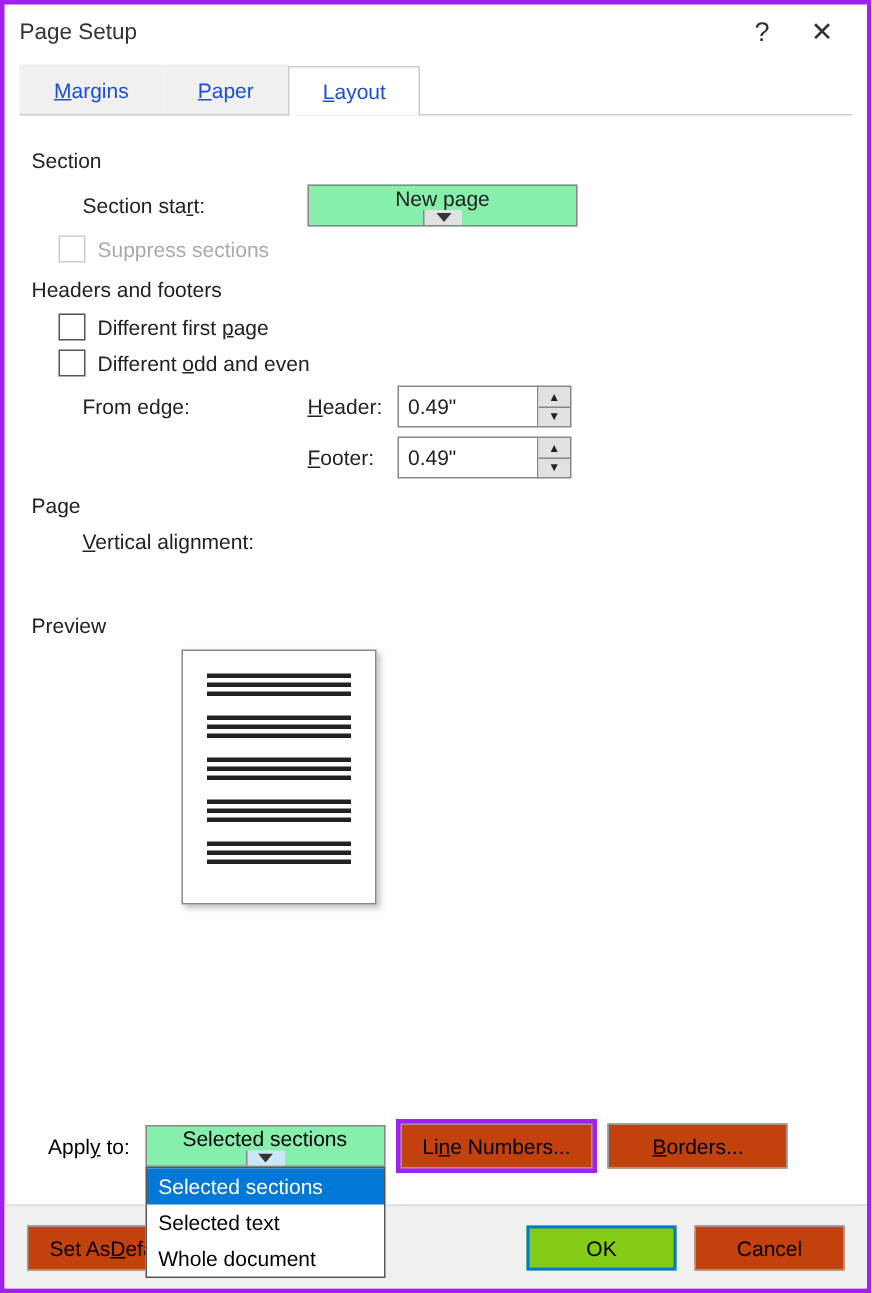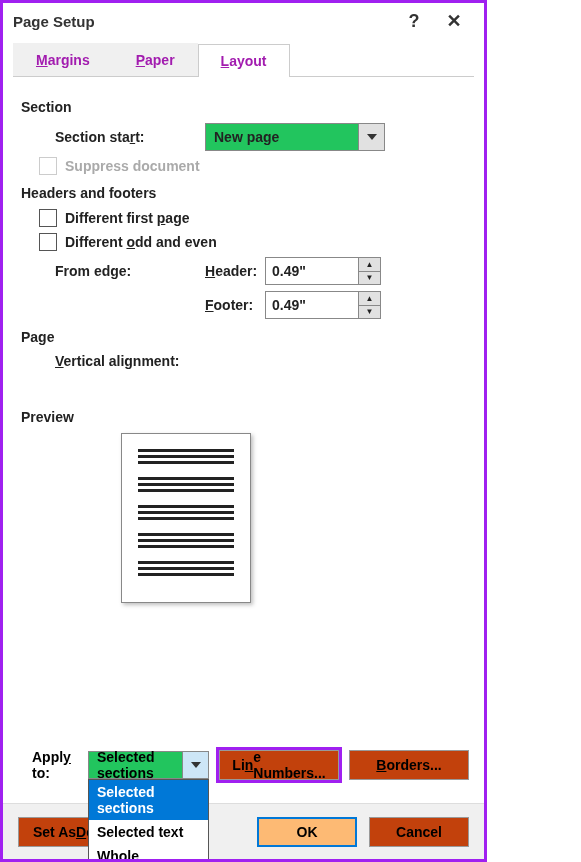--- a/index.html
+++ b/index.html
@@ -1,42 +1,41 @@
 <!DOCTYPE html>
 <html><head>
 <meta charset="utf-8">
 <style>
   * { box-sizing: border-box; font-family: "Segoe UI", Arial, sans-serif; }
   body { margin: 0; background: #fff; }
   .window {
-    width: 487px; height: 862px;
+    width: 581px; height: 862px;
     border: 3px solid #a020f0;
     background: #fff;
     position: relative;
     overflow: hidden;
-    font-weight: bold;
   }
   .titlebar {
     height: 36px;
     display: flex; align-items: center;
     padding: 0 10px;
     font-size: 15px;
     color: #333;
   }
   .titlebar .title { flex: 1; }
   .titlebar .ctrl { width: 40px; text-align: center; font-size: 18px; color: #333; cursor: default; }
   .tabs {
     display: flex;
     margin: 4px 10px 0 10px;
     border-bottom: 1px solid #ccc;
   }
   .tab {
     padding: 8px 22px;
     font-size: 14px;
-    color: #a21caf;
+    color: #1d4ed8;
     border: 1px solid transparent;
     border-bottom: none;
     background: #f0f0f0;
     margin-right: 0;
     cursor: default;
   }
   .tab.active {
     background: #fff;
     border-color: #ccc;
     position: relative;
@@ -45,21 +44,22 @@
   .content { padding: 12px 18px 0 18px; font-size: 14px; color: #222; }
   .section-title { margin: 10px 0 8px 0; }
   .row { display: flex; align-items: center; margin: 6px 0 6px 34px; }
   .row .lbl { width: 150px; }
   .row .lbl2 { width: 60px; text-align: left; }
   .underline { text-decoration: underline; }
   .combo {
     display: flex; align-items: center;
     border: 1px solid #888;
     height: 28px;
-    background: #22c55e;
+    background: #86efac;
+    flex-direction: column;
   }
   .combo .val { flex: 1; padding: 0 8px; font-size: 14px; }
   .combo .btn {
     width: 26px; height: 26px;
     background: #e1e1e1;
     border-left: 1px solid #888;
     display: flex; align-items: center; justify-content: center;
   }
   .combo.w180 { width: 180px; }
   .spinner {
@@ -107,21 +107,21 @@
   .dropdown .opt.sel { background: #0078d7; color: #fff; }
   .btn-std {
     height: 30px; padding: 0 14px;
     background: #c2410c;
     border: 1px solid #999;
     font-size: 14px;
     display: inline-flex; align-items:center; justify-content:center;
     min-width: 120px;
   }
   .btn-std.highlight { outline: 3px solid #a020f0; }
-  .btn-std.primary { border: 2px solid #0078d7; background:#fdba74; min-width: 100px; }
+  .btn-std.primary { border: 2px solid #0078d7; background:#84cc16; min-width: 100px; }
   .footer {
     position:absolute; left:0; right:0; bottom:0; height: 56px;
     background:#f0f0f0;
     border-top: 1px solid #ddd;
     display:flex; align-items:center;
     padding: 0 15px;
     gap: 12px;
   }
   .footer .spacer { flex:1; }
   svg.chevron { width: 10px; height: 6px; }
@@ -152,21 +152,21 @@
         <span class="val">New page</span>
         <span class="btn">
           <svg class="chevron" viewBox="0 0 10 6">
               <path d="M0 0 L5 6 L10 0" fill="#333"></path>
             </svg>
         </span>
       </div>
     </div>
     <div class="chk disabled">
       <span class="box"></span>
-      <span>Suppress document</span>
+      <span>Suppress sections</span>
     </div>
 
     <div class="section-title">Headers and footers</div>
     <div class="chk">
       <span class="box"></span>
       <span>Different first <span class="underline">p</span>age</span>
     </div>
     <div class="chk">
       <span class="box"></span>
       <span>Different <span class="underline">o</span>dd and even</span>

